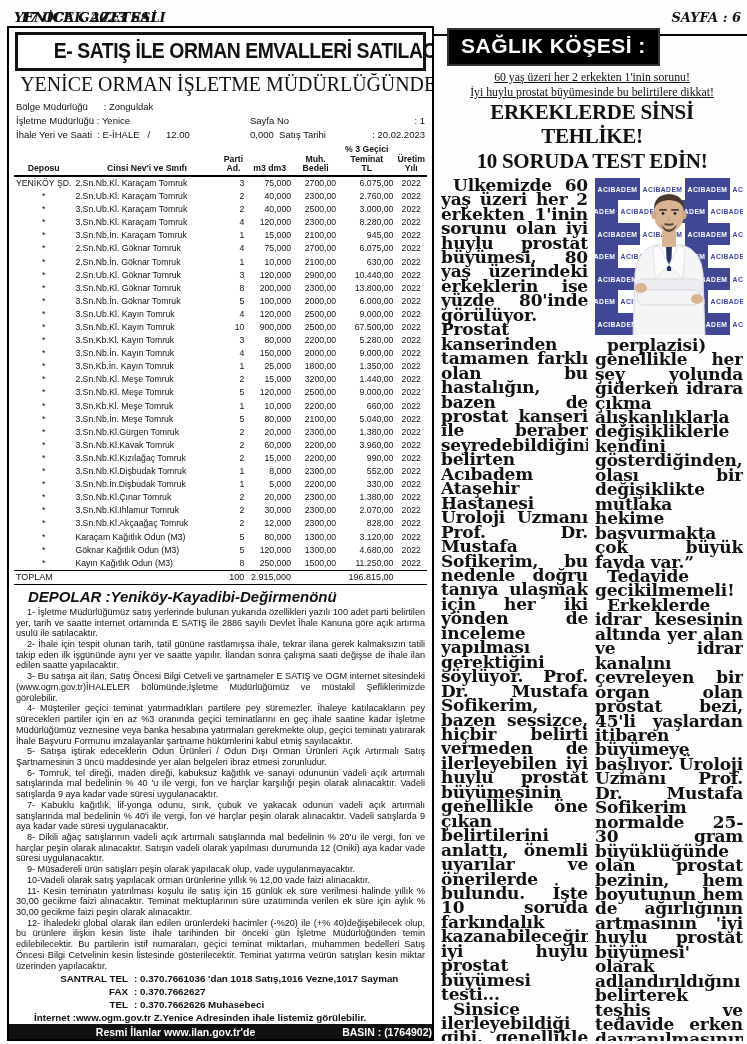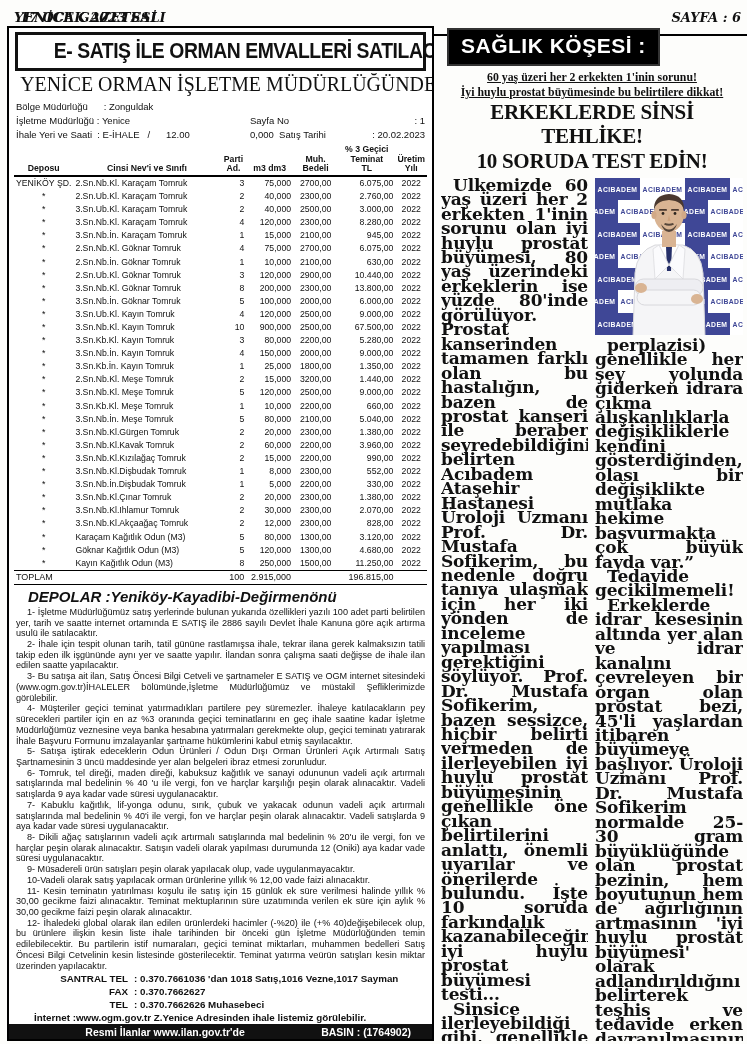--- a/index.html
+++ b/index.html
@@ -33,45 +33,45 @@
 
   
   table.forest { width:100%; border-collapse:collapse; font-size:8.7px; margin-top:4px; }
   table.forest th { font-weight:bold; text-align:center; vertical-align:bottom;
                     border-bottom:2px solid #000; padding:0 2px 1px; line-height:1.1; }
   table.forest td { padding:0 2px; line-height:13.1px; white-space:nowrap; }
   td.c-dep { text-align:center; width:57px; }
   td.c-cin { text-align:left; width:150px; }
   td.c-par { text-align:right; width:26px; }
   td.c-m3  { text-align:right; width:47px; }
-  td.c-muh { text-align:center; width:46px; }
+  td.c-muh { text-align:right; width:46px; }
   td.c-tem { text-align:right; width:58px; }
   td.c-yil { text-align:center; width:28px; }
   tr.total-row td { border-top:1.5px solid #000; border-bottom:1.5px solid #000; font-size:9px; }
 
   .depolar { font-weight:bold; font-style:italic; font-size:15px; margin:3px 2px 2px 14px; }
   .conds { margin:0 2px; }
   .conds p { font-size:9.1px; line-height:1.18; text-align:justify; text-indent:11px; }
 
   .contacts { margin:2px 2px 0 2px; font-weight:bold; font-size:9.8px; line-height:1.3; }
   .contact-row { display:flex; }
   .contact-row .cl { width:118px; text-align:right; padding-right:6px; white-space:pre; }
   .contact-line { margin-left:18px; }
 
   .ad-footer { position:absolute; left:0; right:0; bottom:0; height:15px; background:#111;
                color:#fff; font-weight:bold; font-size:10.5px; display:flex; align-items:center; }
   .ad-footer .f-center { flex:1; text-align:center; }
-  .ad-footer .f-right { padding-right:21px; }
+  .ad-footer .f-right { padding-right:0; }
 
   
   .right-col { flex:1; overflow:hidden; position:relative; padding-top:2px; }
   .health-header { background:#000; color:#fff; font-weight:bold; font-size:21px;
                    padding:4px 12px 6px; display:inline-block; letter-spacing:0.5px;
                    margin:0 0 4px 6px; border:2px solid #333; }
-  .lead { font-family:"Liberation Serif", serif; font-weight:bold; font-size:11.8px;
+  .lead { font-family:"Liberation Serif", serif; font-weight:normal; font-size:11.8px;
           text-decoration:underline; text-align:center; line-height:1.25; }
   .headline { font-family:"Liberation Serif", serif; font-weight:600; font-size:21px;
               text-align:center; line-height:1.1; margin-top:2px; letter-spacing:-0.3px; }
   .article { display:flex; gap:7px; margin-top:5px; height:893px; overflow:hidden; }
   .a-col { overflow:hidden; }
   .a-col.left { width:147px; flex:none; }
   .a-col.right { flex:1; }
   .a-col p { font-family:"DejaVu Serif", serif; font-weight:bold; font-size:17px;
              line-height:14.45px; text-align:justify; text-indent:12px; letter-spacing:-0.2px; }
 

